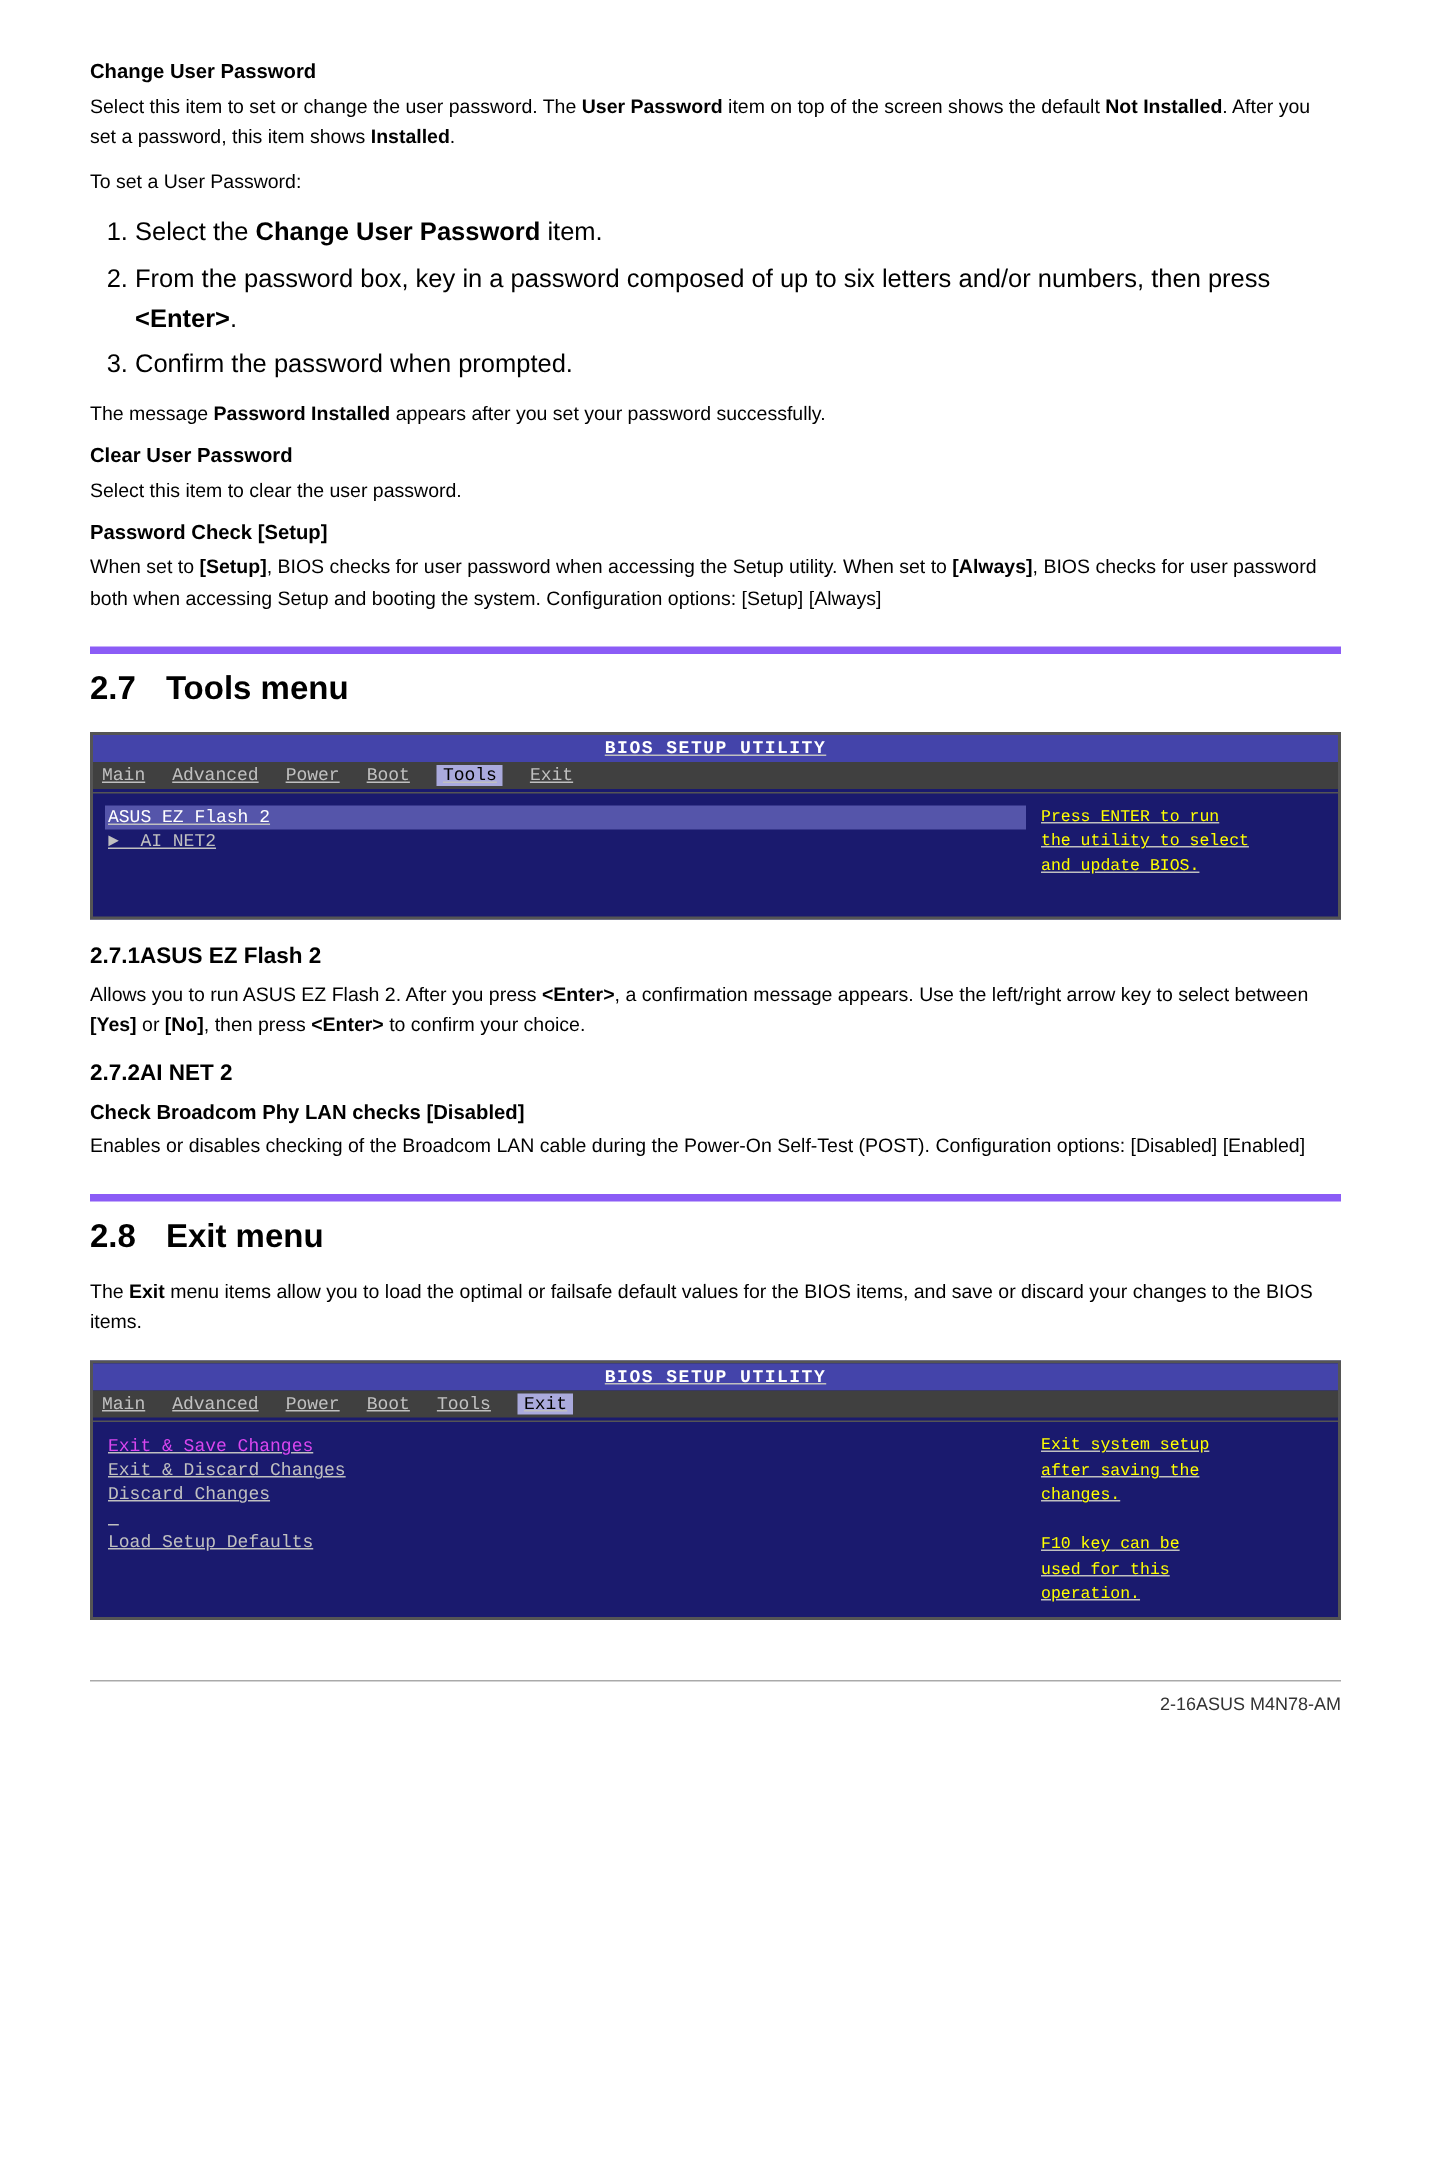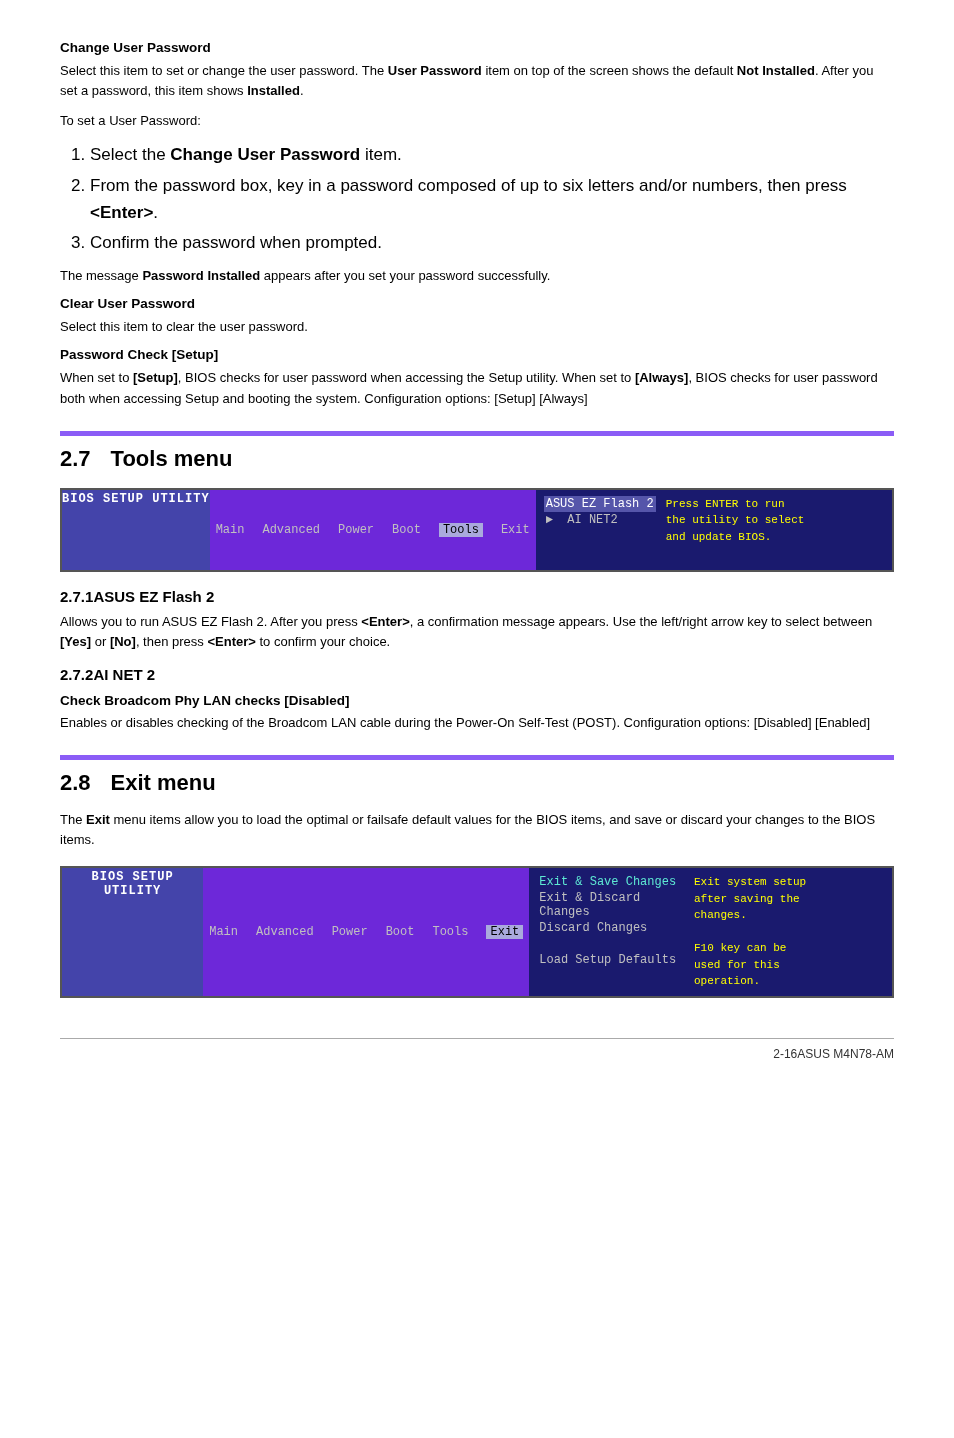--- a/index.html
+++ b/index.html
@@ -79,38 +79,39 @@
 
     
     .bios-box {
       background: #1a1a6e;
       color: #c0c0c0;
       font-family: 'Courier New', Courier, monospace;
       font-size: 12px;
       margin: 16px 0 16px 0;
       padding: 0;
       display: flex;
-      flex-direction: row;
+      flex-direction: column;
       border: 2px solid #555;
       width: 100%;
+      text-decoration: underline;
     }
 
     .bios-titlebar {
       background: #4444aa;
       color: #fff;
       text-align: center;
       font-family: 'Courier New', Courier, monospace;
       font-size: 12px;
       font-weight: bold;
       padding: 2px 0;
       letter-spacing: 1px;
     }
 
     .bios-menubar {
-      background: #6d28d9;
+      background: #404040;
       color: #c0c0c0;
       font-family: 'Courier New', Courier, monospace;
       font-size: 12px;
       padding: 2px 6px;
       display: flex;
       gap: 18px;
       align-items: center;
     }
 
     .bios-menubar span {
@@ -266,21 +267,21 @@
       <span>Main</span>
       <span>Advanced</span>
       <span>Power</span>
       <span>Boot</span>
       <span>Tools</span>
       <span class="active">Exit</span>
     </div>
     <hr class="bios-divider">
     <div class="bios-content">
       <div class="bios-left">
-        <div class="bios-item yellow" style="color:#5eead4;">Exit &amp; Save Changes</div>
+        <div class="bios-item yellow" style="color:#d946ef;">Exit &amp; Save Changes</div>
         <div class="bios-item">Exit &amp; Discard Changes</div>
         <div class="bios-item">Discard Changes</div>
         <div class="bios-item">&nbsp;</div>
         <div class="bios-item">Load Setup Defaults</div>
       </div>
       <div class="bios-right">
         Exit system setup<br>after saving the<br>changes.<br><br>F10 key can be<br>used for this<br>operation.
       </div>
     </div>
   </div>

